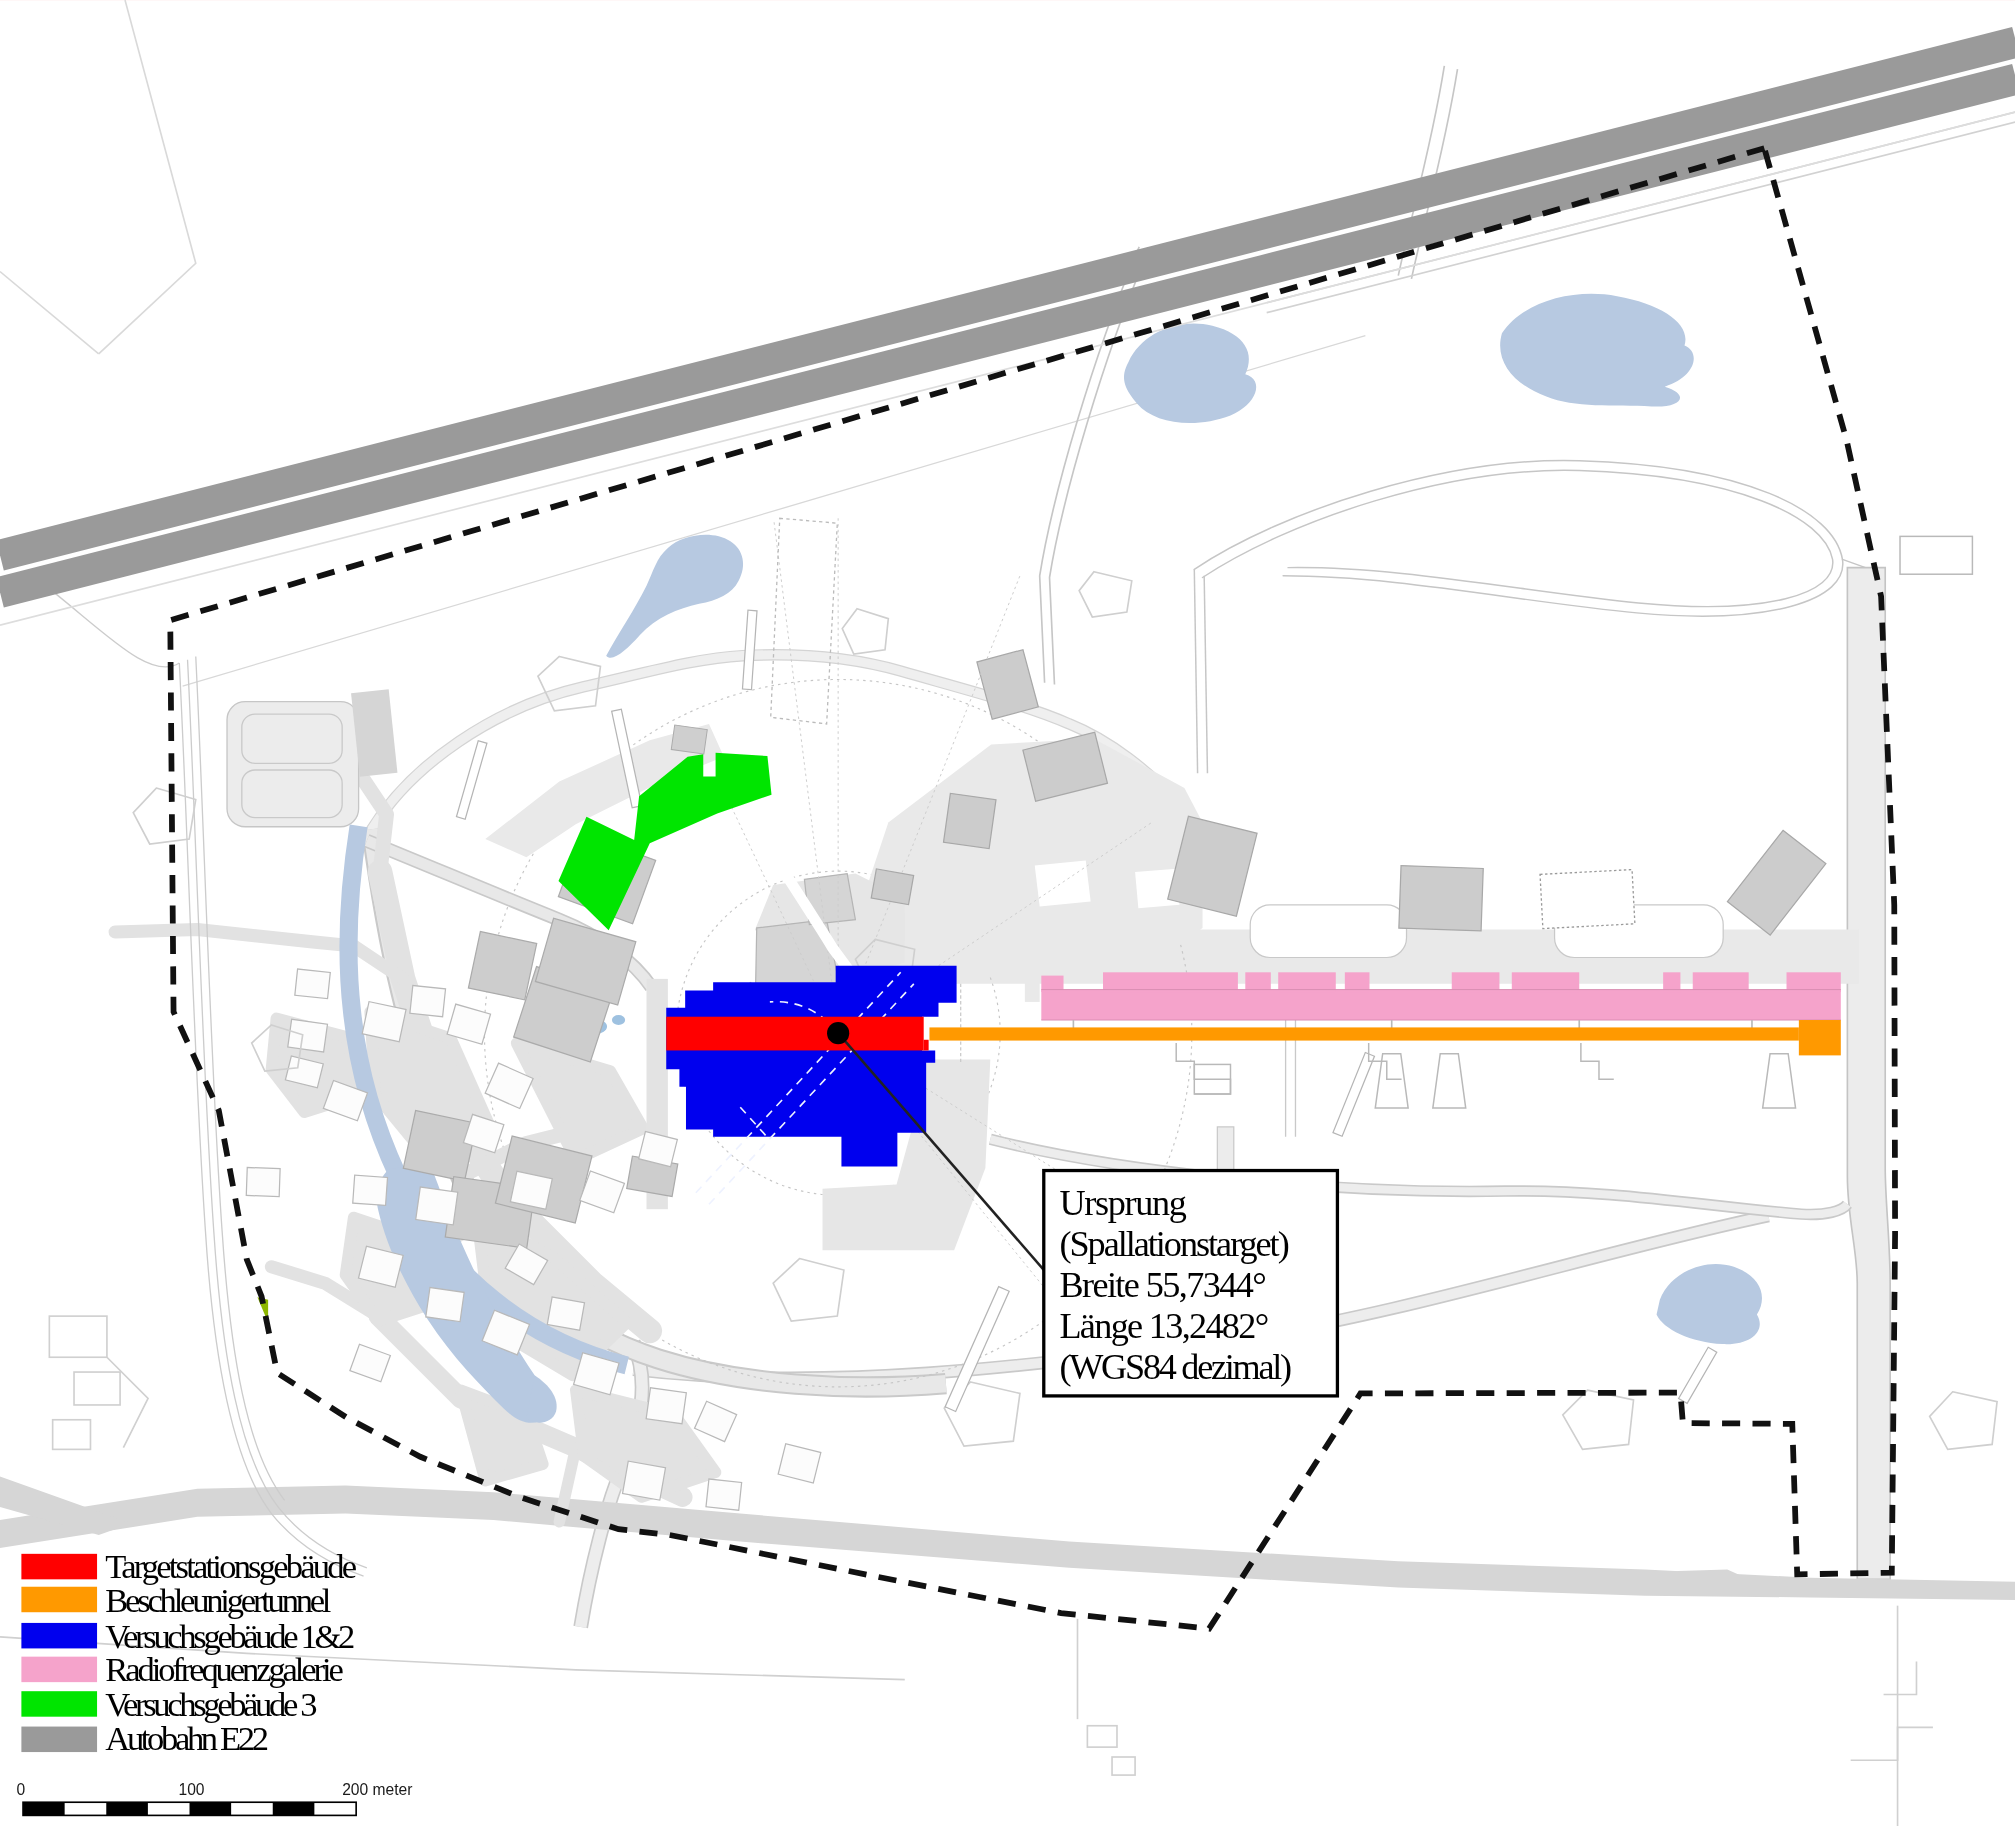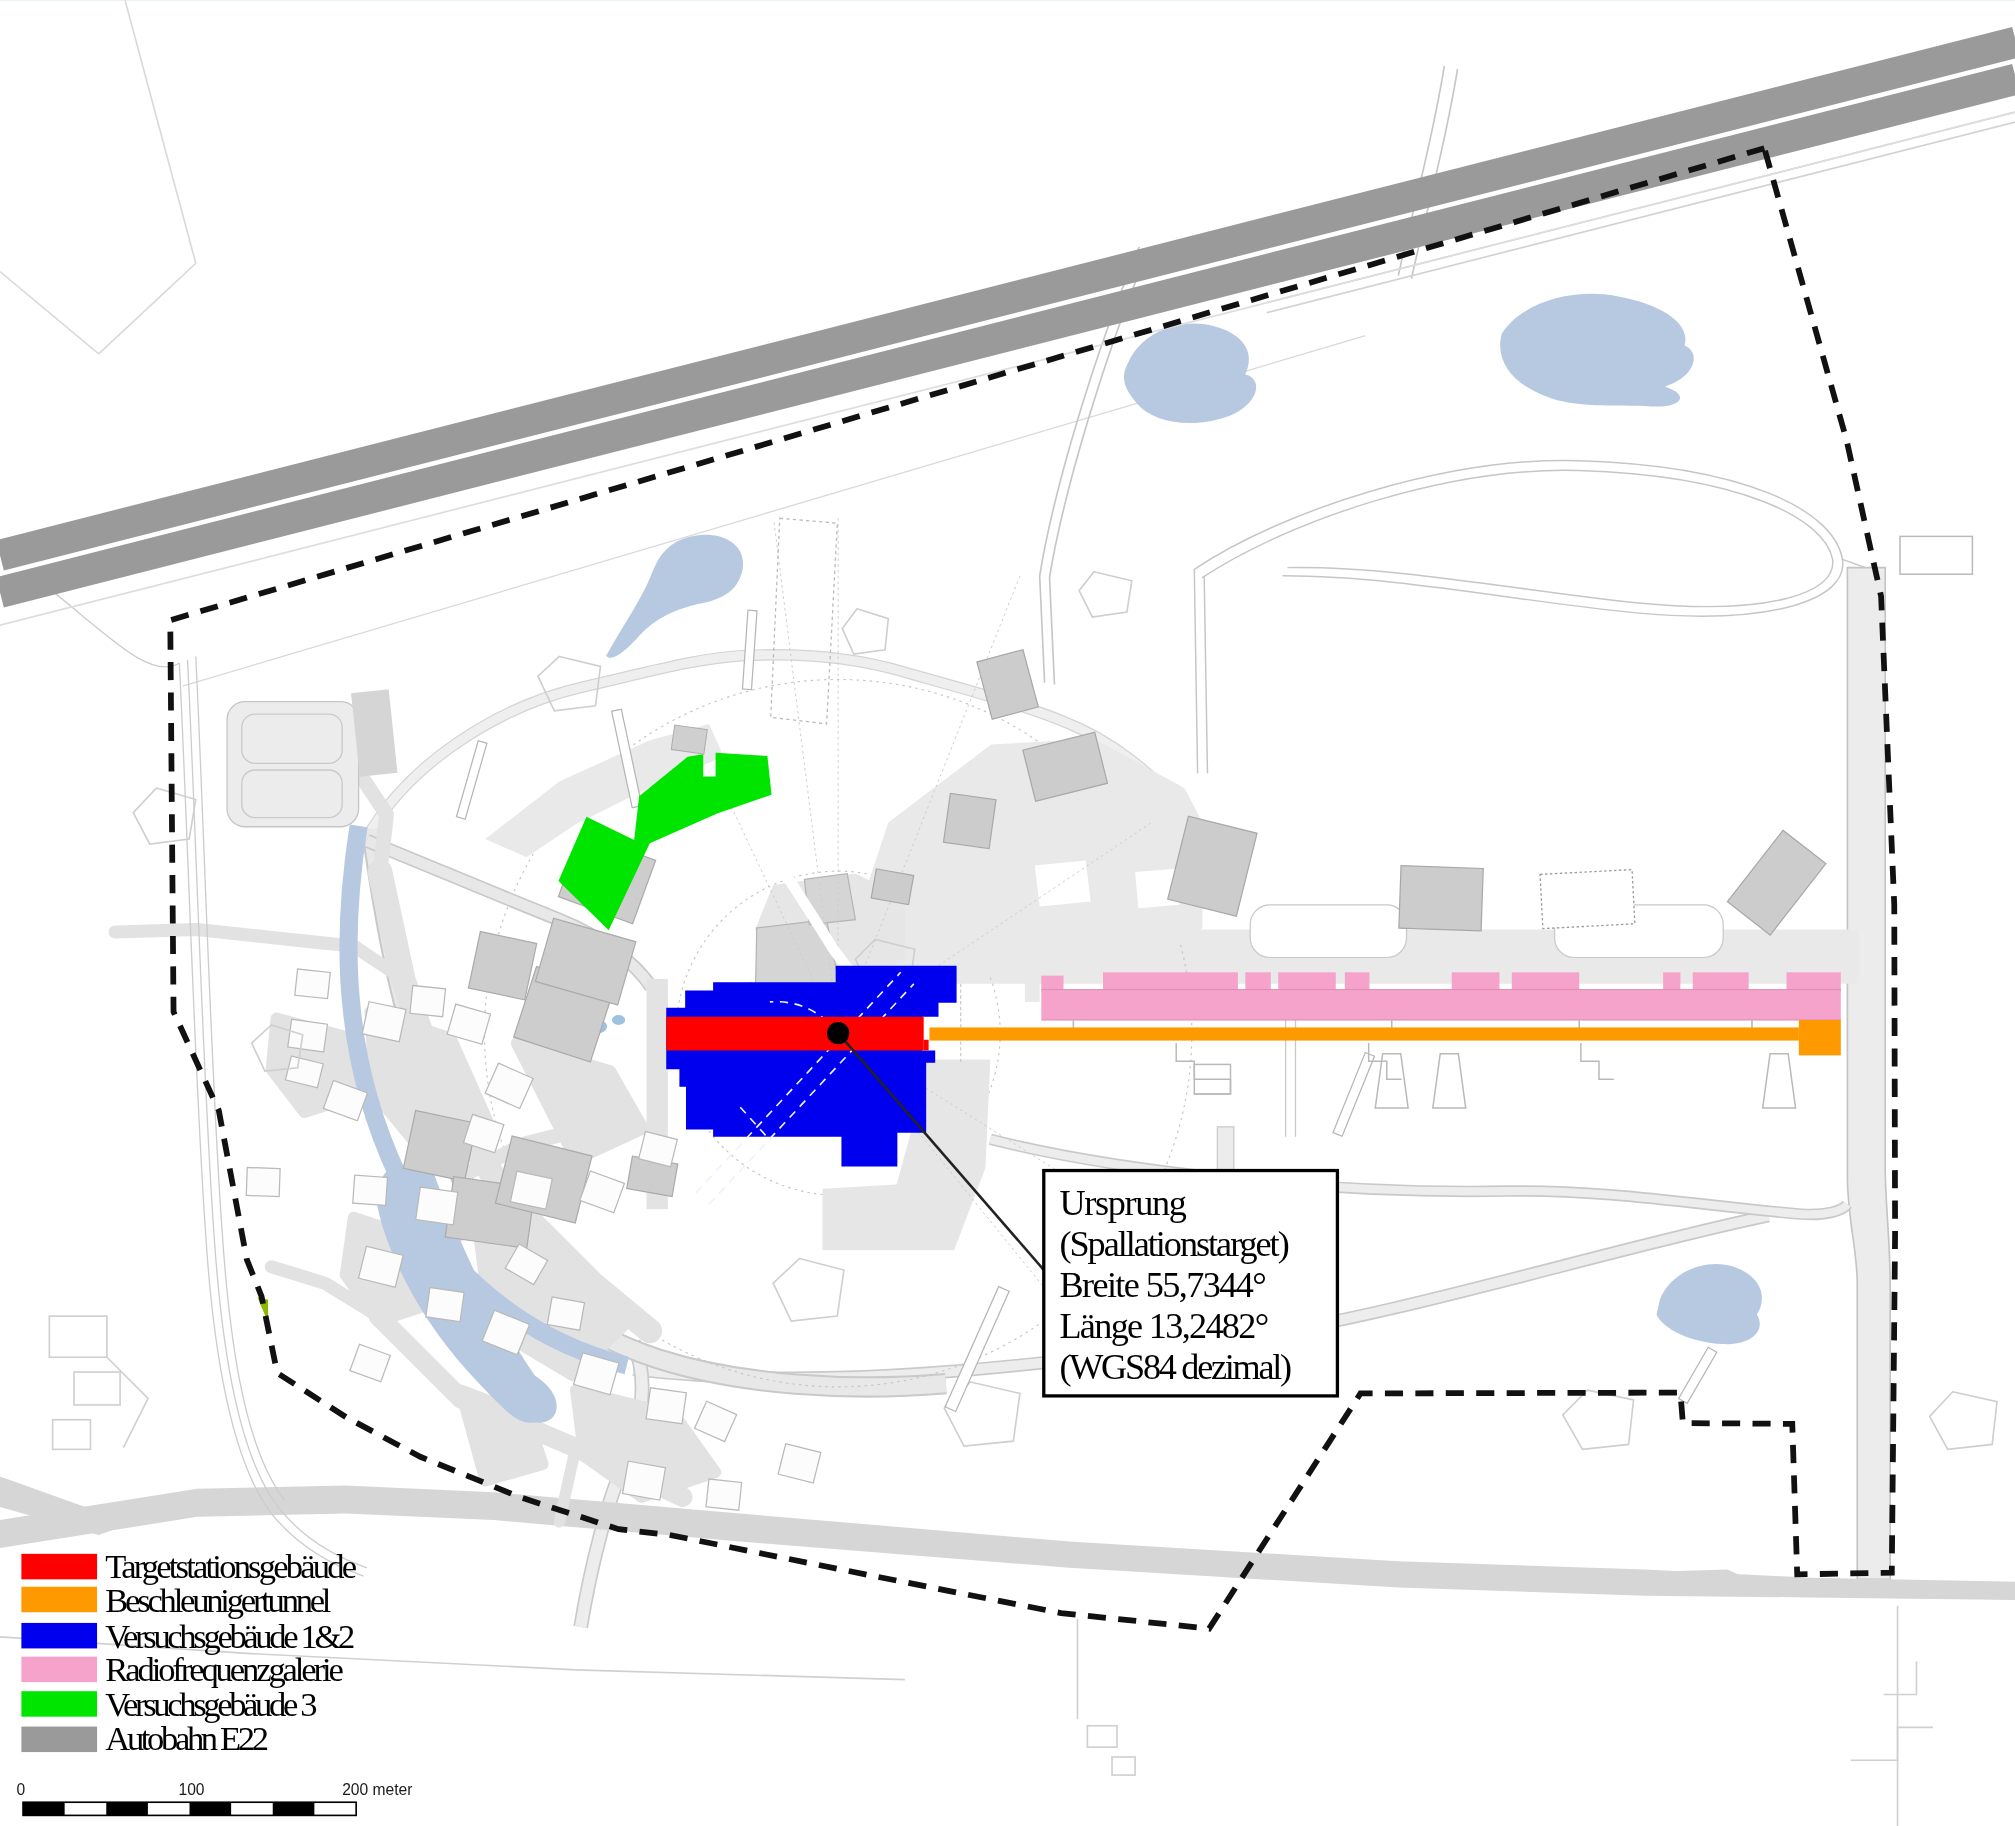--- a/index.html
+++ b/index.html
@@ -1,16 +1,16 @@
 <!DOCTYPE html>
 <html style="font-size:13px"><head>
 <meta charset="utf-8">
 <style>
 html,body{margin:0;padding:0;background:#fff;}
-#wrap{position:relative;width:2016px;height:1827px;overflow:hidden;background:#15803d;
+#wrap{position:relative;width:2016px;height:1827px;overflow:hidden;background:#fca5a5;
 font-family:"Liberation Serif", serif;}
 svg{position:absolute;left:0;top:0;}
 </style>
 </head>
 <body>
 <div id="wrap">
 <svg width="2016" height="1827" viewBox="0 0 2451 2221">
 <rect x="0" y="0" width="2451" height="2221" fill="#ffffff"></rect>
 
 <g stroke="#d9d9d9" stroke-width="2" fill="none">

